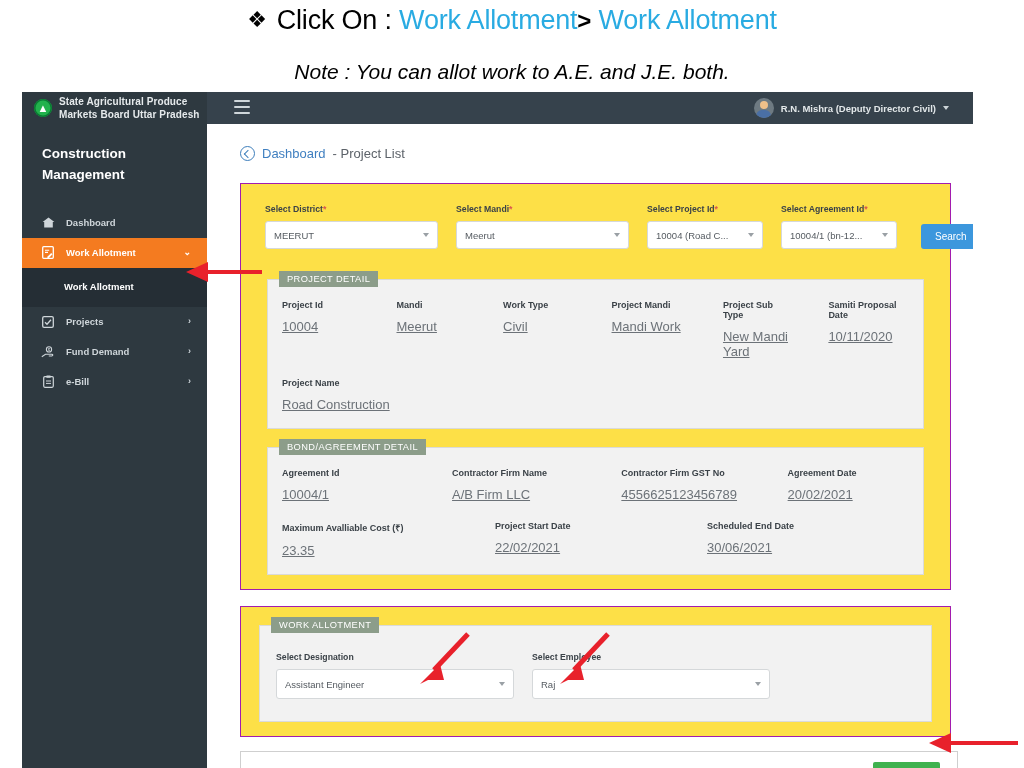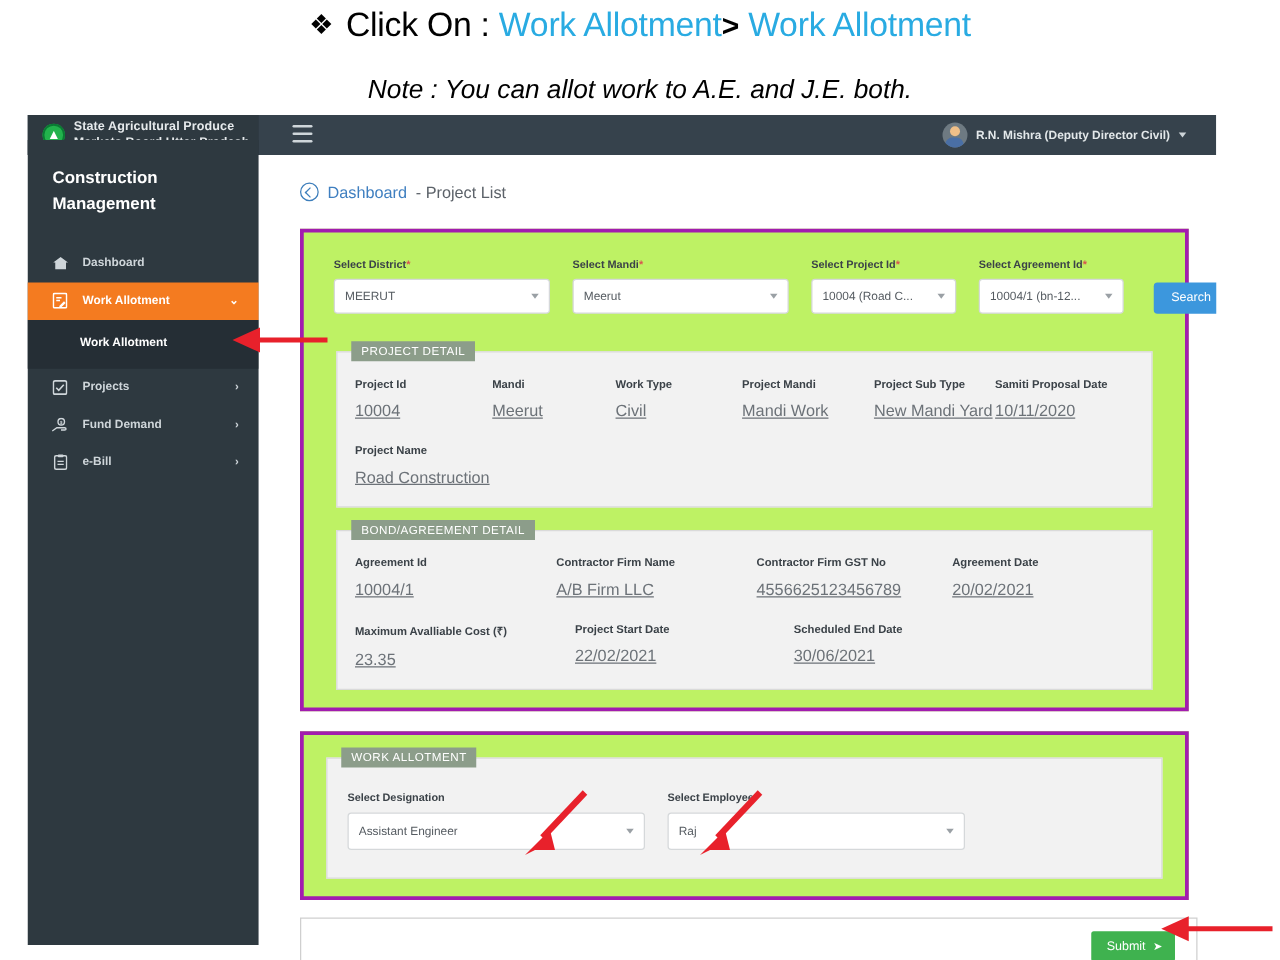--- a/index.html
+++ b/index.html
@@ -91,21 +91,21 @@
     border-radius:6px 6px 0 0; background:#4a6fa5;
   }
   .user-name { color: #e3e8ea; font-size: 9.5px; font-weight: 700; white-space: nowrap; }
   .caret-dn {
     width: 0; height: 0; border-left: 3.5px solid transparent;
     border-right: 3.5px solid transparent; border-top: 4px solid #cdd4d8;
   }
 
   
   .sidebar {
-    position: absolute; left: 0; top: 20px; width: 185px; height: 644px;
+    position: absolute; left: 0; top: 32px; width: 185px; height: 644px;
     background: #2E3940;
   }
   .side-title {
     color: #ffffff; font-size: 13.5px; font-weight: 700; line-height: 1.55;
     padding: 20px 0 0 20px;
   }
   .side-menu { margin-top: 22px; }
   .side-item {
     height: 30px; display: flex; align-items: center;
     padding: 0 12px 0 18px;
@@ -144,22 +144,22 @@
   .bc-back::before {
     content:""; position:absolute; left:3.5px; top:4px;
     width:5px; height:5px; border-left:1.4px solid #3d7ebb;
     border-bottom:1.4px solid #3d7ebb; transform: rotate(45deg);
   }
   .bc-link { color: #3f7fc0; font-weight: 400; }
   .bc-tail { color: #5c6269; }
 
   .panel {
     margin: 22px 22px 0 33px;
-    border: 3px solid #a21caf;
-    background: #bef264;
+    border: 1px solid #a21caf;
+    background: #fde047;
   }
   .panel-inner { padding: 16px 14px 14px 14px; }
 
   
   .filter-row { display: flex; align-items: flex-end; gap: 18px; padding: 4px 0 12px 10px; }
   .fld { display: flex; flex-direction: column; }
   .fld-label {
     font-size: 8.7px; font-weight: 700; color: #3b4248; margin-bottom: 7px;
     white-space: nowrap;
   }
@@ -190,21 +190,21 @@
   .section {
     position: relative; border: 1px solid #dadada; background: #f2f2f2;
     margin: 18px 12px 0 12px; padding: 20px 22px 16px 14px;
   }
   .section-title {
     position: absolute; left: 11px; top: -9px;
     background: #8C9D8A; color: #ffffff;
     font-size: 9.3px; letter-spacing: 0.4px;
     padding: 3px 8px 3px 8px;
   }
-  .grid-row { display: flex; }
+  .grid-row { display: flex; gap: 37px; }
   .cell { display: flex; flex-direction: column; }
   .cell-h { font-size: 9px; font-weight: 700; color: #3b4248; margin-bottom: 9px; }
   .cell-v { font-size: 13px; color: #6c7278; text-decoration: underline; }
   .row-gap { margin-top: 19px; }
 
   
   .wa-row { display: flex; gap: 18px; padding: 8px 0 10px 4px; }
   .w-desig { width: 220px; }
   .w-emp { width: 220px; }
   .select-lg { height: 28px; }

